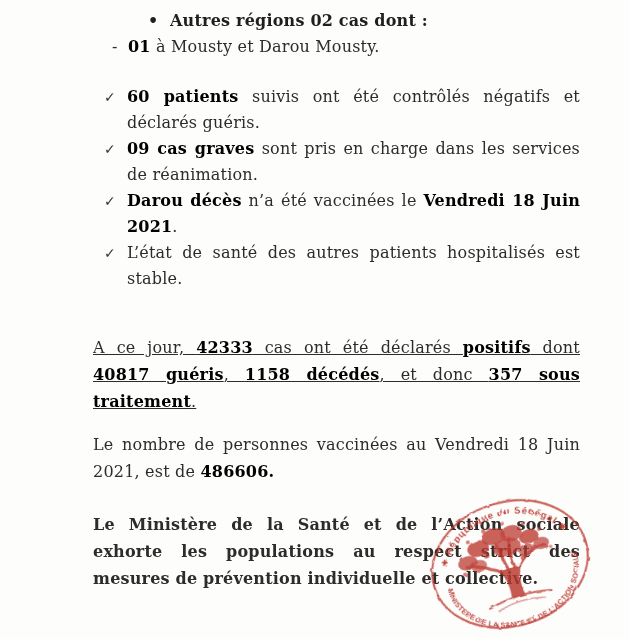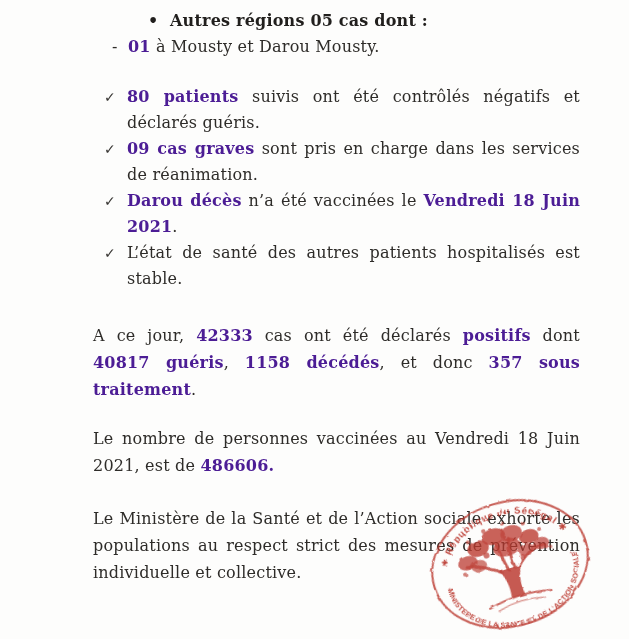--- a/index.html
+++ b/index.html
@@ -7,49 +7,49 @@
     position:relative;
     width:629px;height:639px;
     background:#fdfdfc;
     overflow:hidden;
     font-family:"DejaVu Serif","Liberation Serif",serif;
     color:#2e2c29;
     font-size:16px;
     letter-spacing:0.2px;
   }
   .content{position:absolute;left:93px;top:0;width:487px;}
-  b,.b{font-weight:700;color:#4c1d95;}
+  b,.b{font-weight:700;color:#000000;}
   .bullet-line{position:relative;margin-top:8px;line-height:26px;padding-left:77px;font-weight:700;color:#211f1d;}
   .bullet-line .marker{position:absolute;left:55px;top:0;}
   .sub-line{position:relative;line-height:26px;padding-left:35px;}
   .sub-line .marker{position:absolute;left:19px;top:0;}
   .checklist{margin-top:24px;}
   .check-item{position:relative;line-height:26px;padding-left:34px;text-align:justify;}
   .check{position:absolute;left:11px;top:0;font-family:"DejaVu Sans",sans-serif;font-size:14px;color:#3a3835;}
   .para{margin:0;line-height:27px;text-align:justify;}
-  .p1{margin-top:30px;}
-  .p2{margin-top:22px;}
-  .p3{margin-top:26px;}
+  .p1{margin-top:42px;text-decoration:underline;}
+  .p2{margin-top:16px;}
+  .p3{margin-top:26px;font-weight:bold;}
   .stamp{position:absolute;left:424px;top:497px;width:172px;height:142px;opacity:0.93;}
   .stamp svg{display:block;width:100%;height:100%;}
   .stamp-text-top{font-family:"Liberation Sans","DejaVu Sans",sans-serif;font-size:9.5px;font-weight:700;letter-spacing:0.8px;}
   .stamp-text-bottom{font-family:"Liberation Sans","DejaVu Sans",sans-serif;font-size:7.3px;font-weight:700;letter-spacing:0.25px;}
 </style>
 </head>
 <body>
 
 <div class="page">
   <div class="content">
 
-    <div class="bullet-line"><span class="marker">•</span><span>Autres régions 05 cas dont :</span></div>
+    <div class="bullet-line"><span class="marker">•</span><span>Autres régions 02 cas dont :</span></div>
 
     <div class="sub-line"><span class="marker">-</span><b>01</b><span> à Mousty et Darou Mousty.</span></div>
 
     <div class="checklist">
-      <div class="check-item"><span class="check">✓</span><b>80 patients</b><span> suivis ont été contrôlés négatifs et déclarés guéris.</span></div>
+      <div class="check-item"><span class="check">✓</span><b>60 patients</b><span> suivis ont été contrôlés négatifs et déclarés guéris.</span></div>
       <div class="check-item"><span class="check">✓</span><b>09 cas graves</b><span> sont pris en charge dans les services de réanimation.</span></div>
       <div class="check-item"><span class="check">✓</span><b>Darou décès</b><span> n’a été vaccinées le </span><b>Vendredi 18 Juin 2021</b><span>.</span></div>
       <div class="check-item"><span class="check">✓</span><span>L’état de santé des autres patients hospitalisés est stable.</span></div>
     </div>
 
     <p class="para p1"><span>A ce jour, </span><b>42333</b><span> cas ont été déclarés </span><b>positifs</b><span> dont </span><b>40817 guéris</b><span>, </span><b>1158 décédés</b><span>, et donc </span><b>357 sous traitement</b><span>.</span></p>
 
     <p class="para p2"><span>Le nombre de personnes vaccinées au Vendredi 18 Juin 2021, est de </span><b>486606.</b></p>
 
     <p class="para p3"><span>Le Ministère de la Santé et de l’Action sociale exhorte les populations au respect strict des mesures de prévention individuelle et collective.</span></p>

